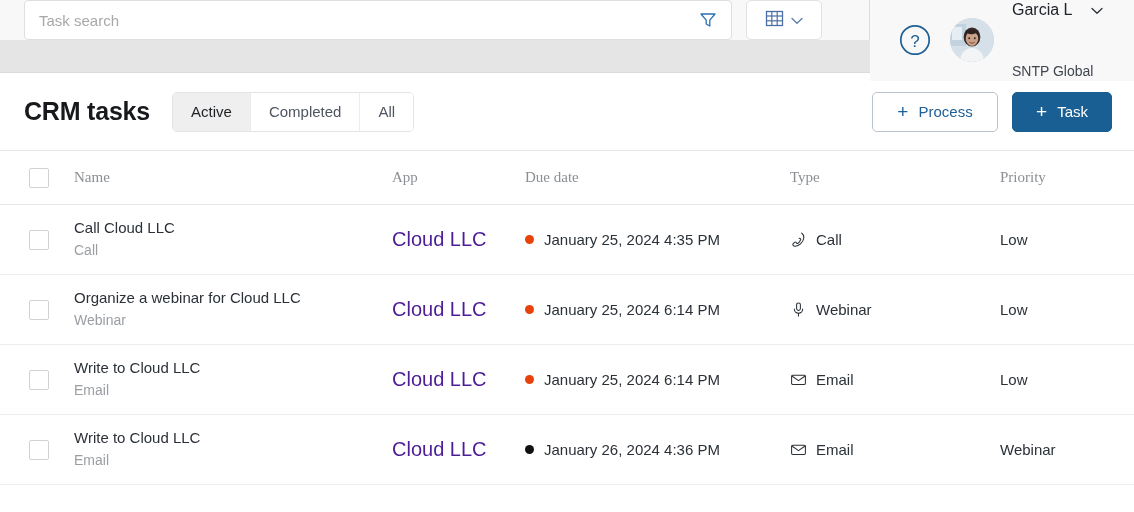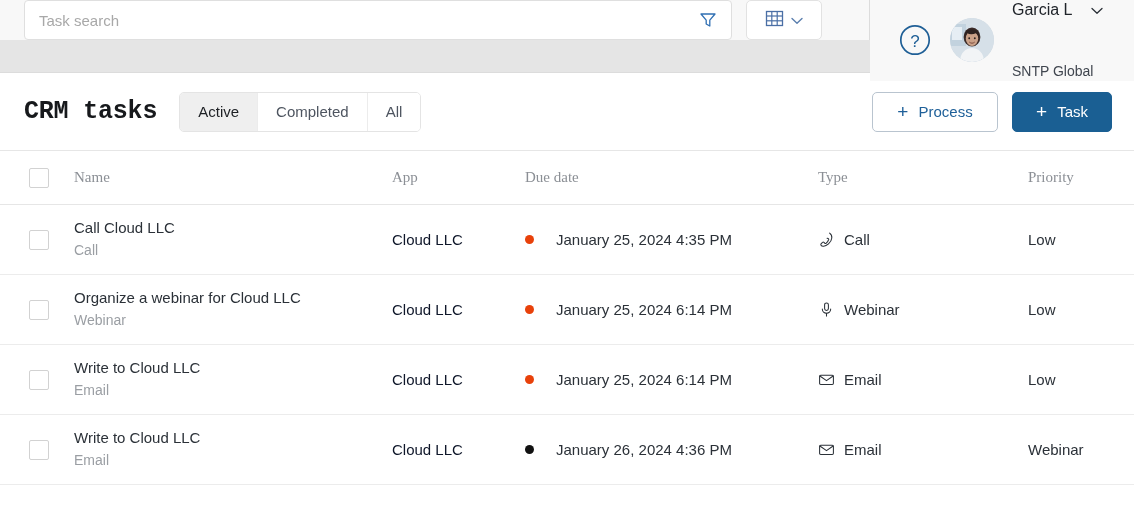--- a/index.html
+++ b/index.html
@@ -122,21 +122,20 @@
     padding: 0 22px 0 24px;
     box-sizing: border-box;
     border-bottom: 1px solid #e6e6e6;
     background: #ffffff;
   }
   .page-title {
     font-size: 25px;
     font-weight: bold;
     color: #17191c;
     letter-spacing: -0.2px;
-    font-family: Liberation Mono, monospace;
   }
   .segmented {
     margin-left: 22px;
     display: flex;
     border: 1px solid #e4e4e4;
     border-radius: 5px;
     overflow: hidden;
     height: 38px;
   }
   .seg {
@@ -194,21 +193,21 @@
   .row.header {
     height: 54px;
     border-bottom: 1px solid #e6e6e6;
   }
   .row.data { height: 70px; }
 
   .c-check { flex: 0 0 74px; display: flex; justify-content: center; padding-left: 4px; box-sizing: border-box; }
   .c-name  { flex: 0 0 318px; }
   .c-app   { flex: 0 0 133px; }
   .c-date  { flex: 0 0 265px; }
-  .c-type  { flex: 0 0 210px; margin-left: 28px; }
+  .c-type  { flex: 0 0 210px; }
   .c-prio  { flex: 1 1 auto; }
 
   .th {
     font-size: 15px;
     color: #8b8f95;
     font-family: Liberation Serif, serif;
   }
   .checkbox {
     width: 20px; height: 20px;
     border: 1px solid #d2d2d2;
@@ -222,28 +221,28 @@
     color: #2b3138;
     line-height: 1.35;
   }
   .task-sub {
     font-size: 14px;
     color: #9a9ea3;
     line-height: 1.45;
     margin-top: 2px;
   }
   .app-link {
-    font-size: 15px;
-    color: #0f172a;
+    font-size: 20px;
+    color: #4c1d95;
     cursor: pointer;
   }
   .date-cell {
     display: flex;
     align-items: center;
-    gap: 22px;
+    gap: 10px;
     font-size: 15px;
     color: #2b3138;
   }
   .dot {
     width: 9px; height: 9px;
     border-radius: 50%;
     flex: 0 0 9px;
   }
   .type-cell {
     display: flex;

